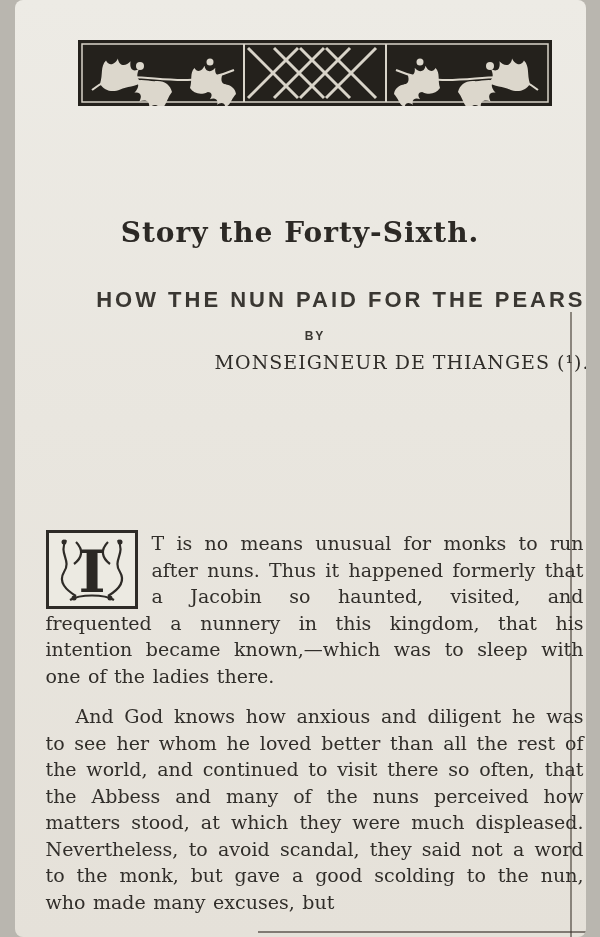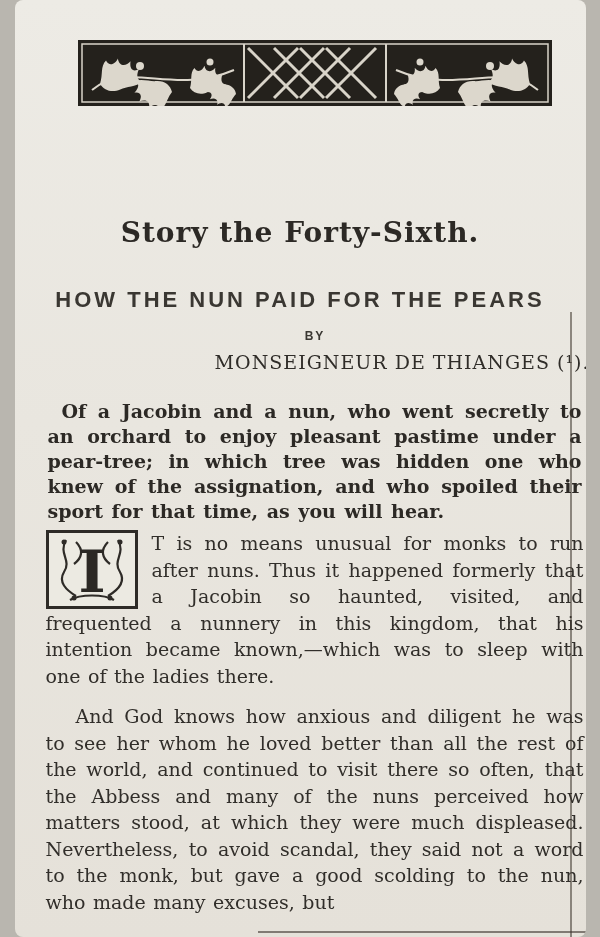--- a/index.html
+++ b/index.html
@@ -27,21 +27,21 @@
     font-family: "DejaVu Serif", serif;
     font-size: 28px;
     font-weight: bold;
     letter-spacing: 1px;
     color: #2c2925;
   }
   .main-title {
     position: absolute;
     top: 287px; left: 0; width: 100%;
     margin: 0;
-    text-align: center;
+    text-align: right;
     font-family: "Liberation Sans", sans-serif;
     font-size: 22px;
     font-weight: bold;
     letter-spacing: 3px;
     color: #3a3732;
   }
   .byline {
     position: absolute;
     top: 329px; left: 0; width: 100%;
     text-align: center;
@@ -161,21 +161,20 @@
   </div>
 
   <h2 class="story-no">Story the Forty-Sixth.</h2>
 
   <h1 class="main-title">HOW THE NUN PAID FOR THE PEARS</h1>
 
   <div class="byline">BY</div>
 
   <div class="author">MONSEIGNEUR DE THIANGES (¹).</div>
 
-  <p class="argument">Of a Jacobin and a nun, who went secretly to an orchard to enjoy pleasant pastime under a pear-tree; in which tree was hidden one who knew of the assignation, and who spoiled their sport for that time, as you will hear.</p>
 
   <div class="bodyblock">
     <div class="dropcap">
       <svg viewBox="0 0 92 79" width="92" height="79" xmlns="http://www.w3.org/2000/svg">
         <rect x="1.5" y="1.5" width="89" height="76" fill="#eceae2" stroke="#2e2b27" stroke-width="3"></rect>
         <g stroke="#2e2b27" stroke-width="2.2" fill="none">
           <path d="M20,10 C12,24 26,30 18,42 C12,52 20,60 30,66"></path>
           <path d="M72,10 C80,24 66,30 74,42 C80,52 72,60 62,66"></path>
           <path d="M30,12 C38,20 36,28 28,34"></path>
           <path d="M62,12 C54,20 56,28 64,34"></path>

